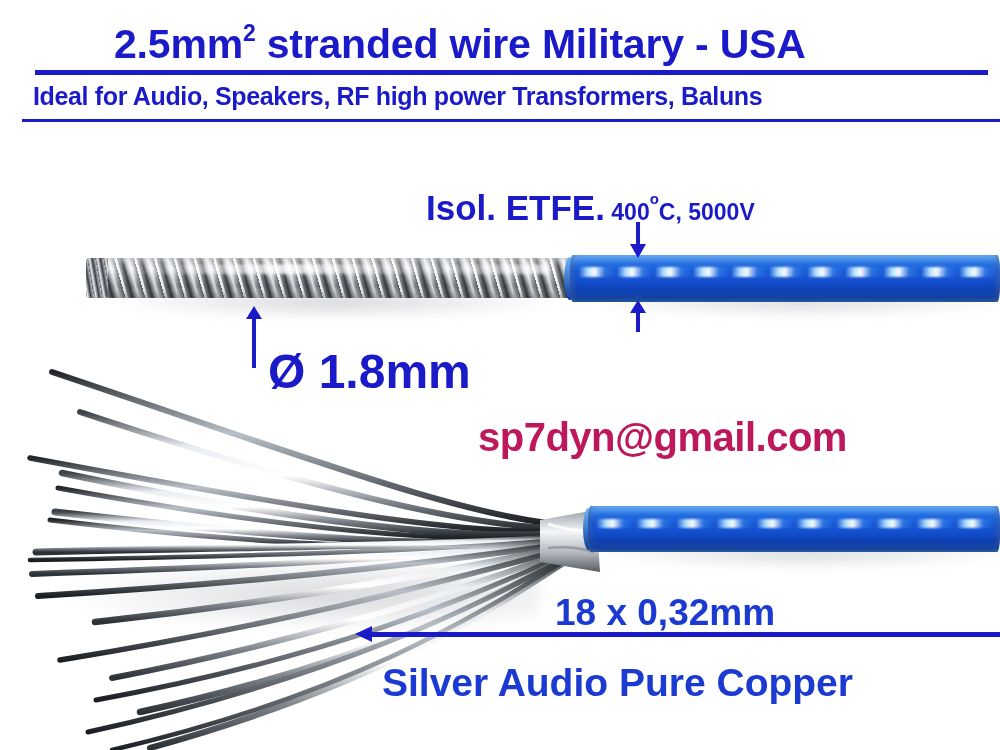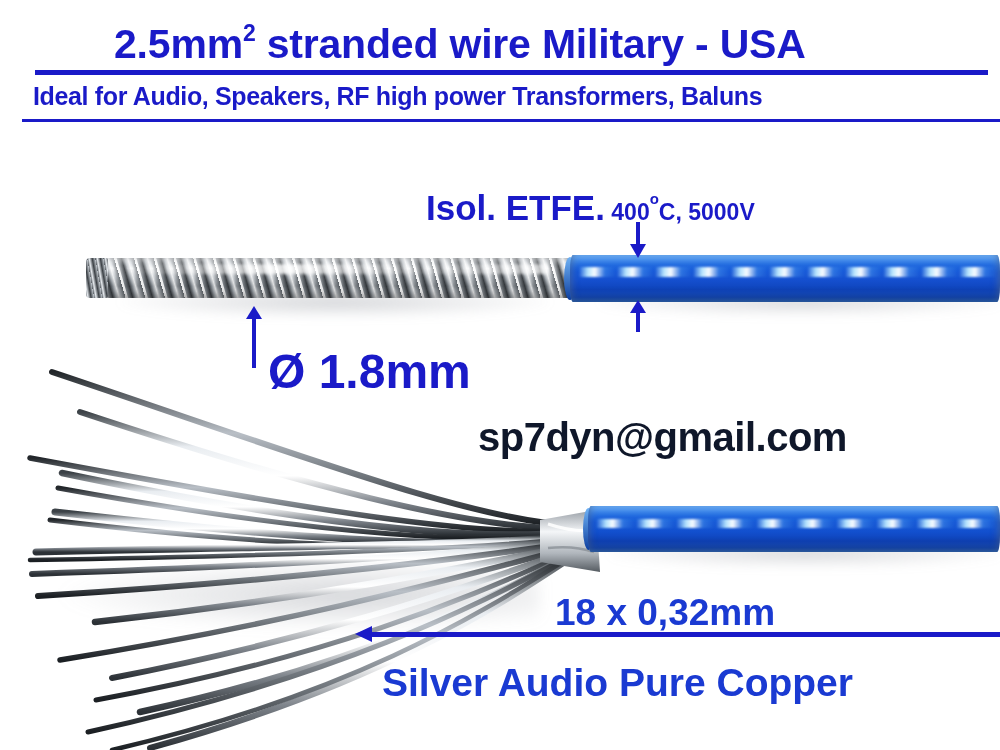--- a/index.html
+++ b/index.html
@@ -14,21 +14,21 @@
   #rule1{position:absolute;left:35px;top:70px;width:953px;height:5px;background:#1a1ac8;}
   #subtitle{left:33px;top:84px;font-size:25px;letter-spacing:-0.35px;}
   #rule2{position:absolute;left:22px;top:119px;width:978px;height:3px;background:#1a1ac8;}
 
   
   #etfe{left:426px;top:190px;font-size:35px;}
   #etfe .small{font-size:23px;}
   #etfe .deg{font-size:15px;vertical-align:super;position:relative;top:-3px;}
   #d18{left:268px;top:316px;font-size:48px;margin-top:32px;}
   #d23{left:618px;top:331px;font-size:34px;}
-  #email{left:478px;top:417px;font-size:40px;color:#0f172a;letter-spacing:-0.5px;}
+  #email{left:478px;top:417px;font-size:40px;color:#be185d;letter-spacing:-0.5px;}
   #strandspec{left:555px;top:594px;font-size:37px;color:#1a3ad2;}
   #silver{left:382px;top:663px;font-size:39px;color:#1a3ad2;}
 
   
   .arrow{position:absolute;}
   .ashaft{position:absolute;background:#1a1ac8;}
   .ahead{position:absolute;width:0;height:0;}
 
   
   #arrow-18{left:246px;top:306px;width:16px;height:62px;}

